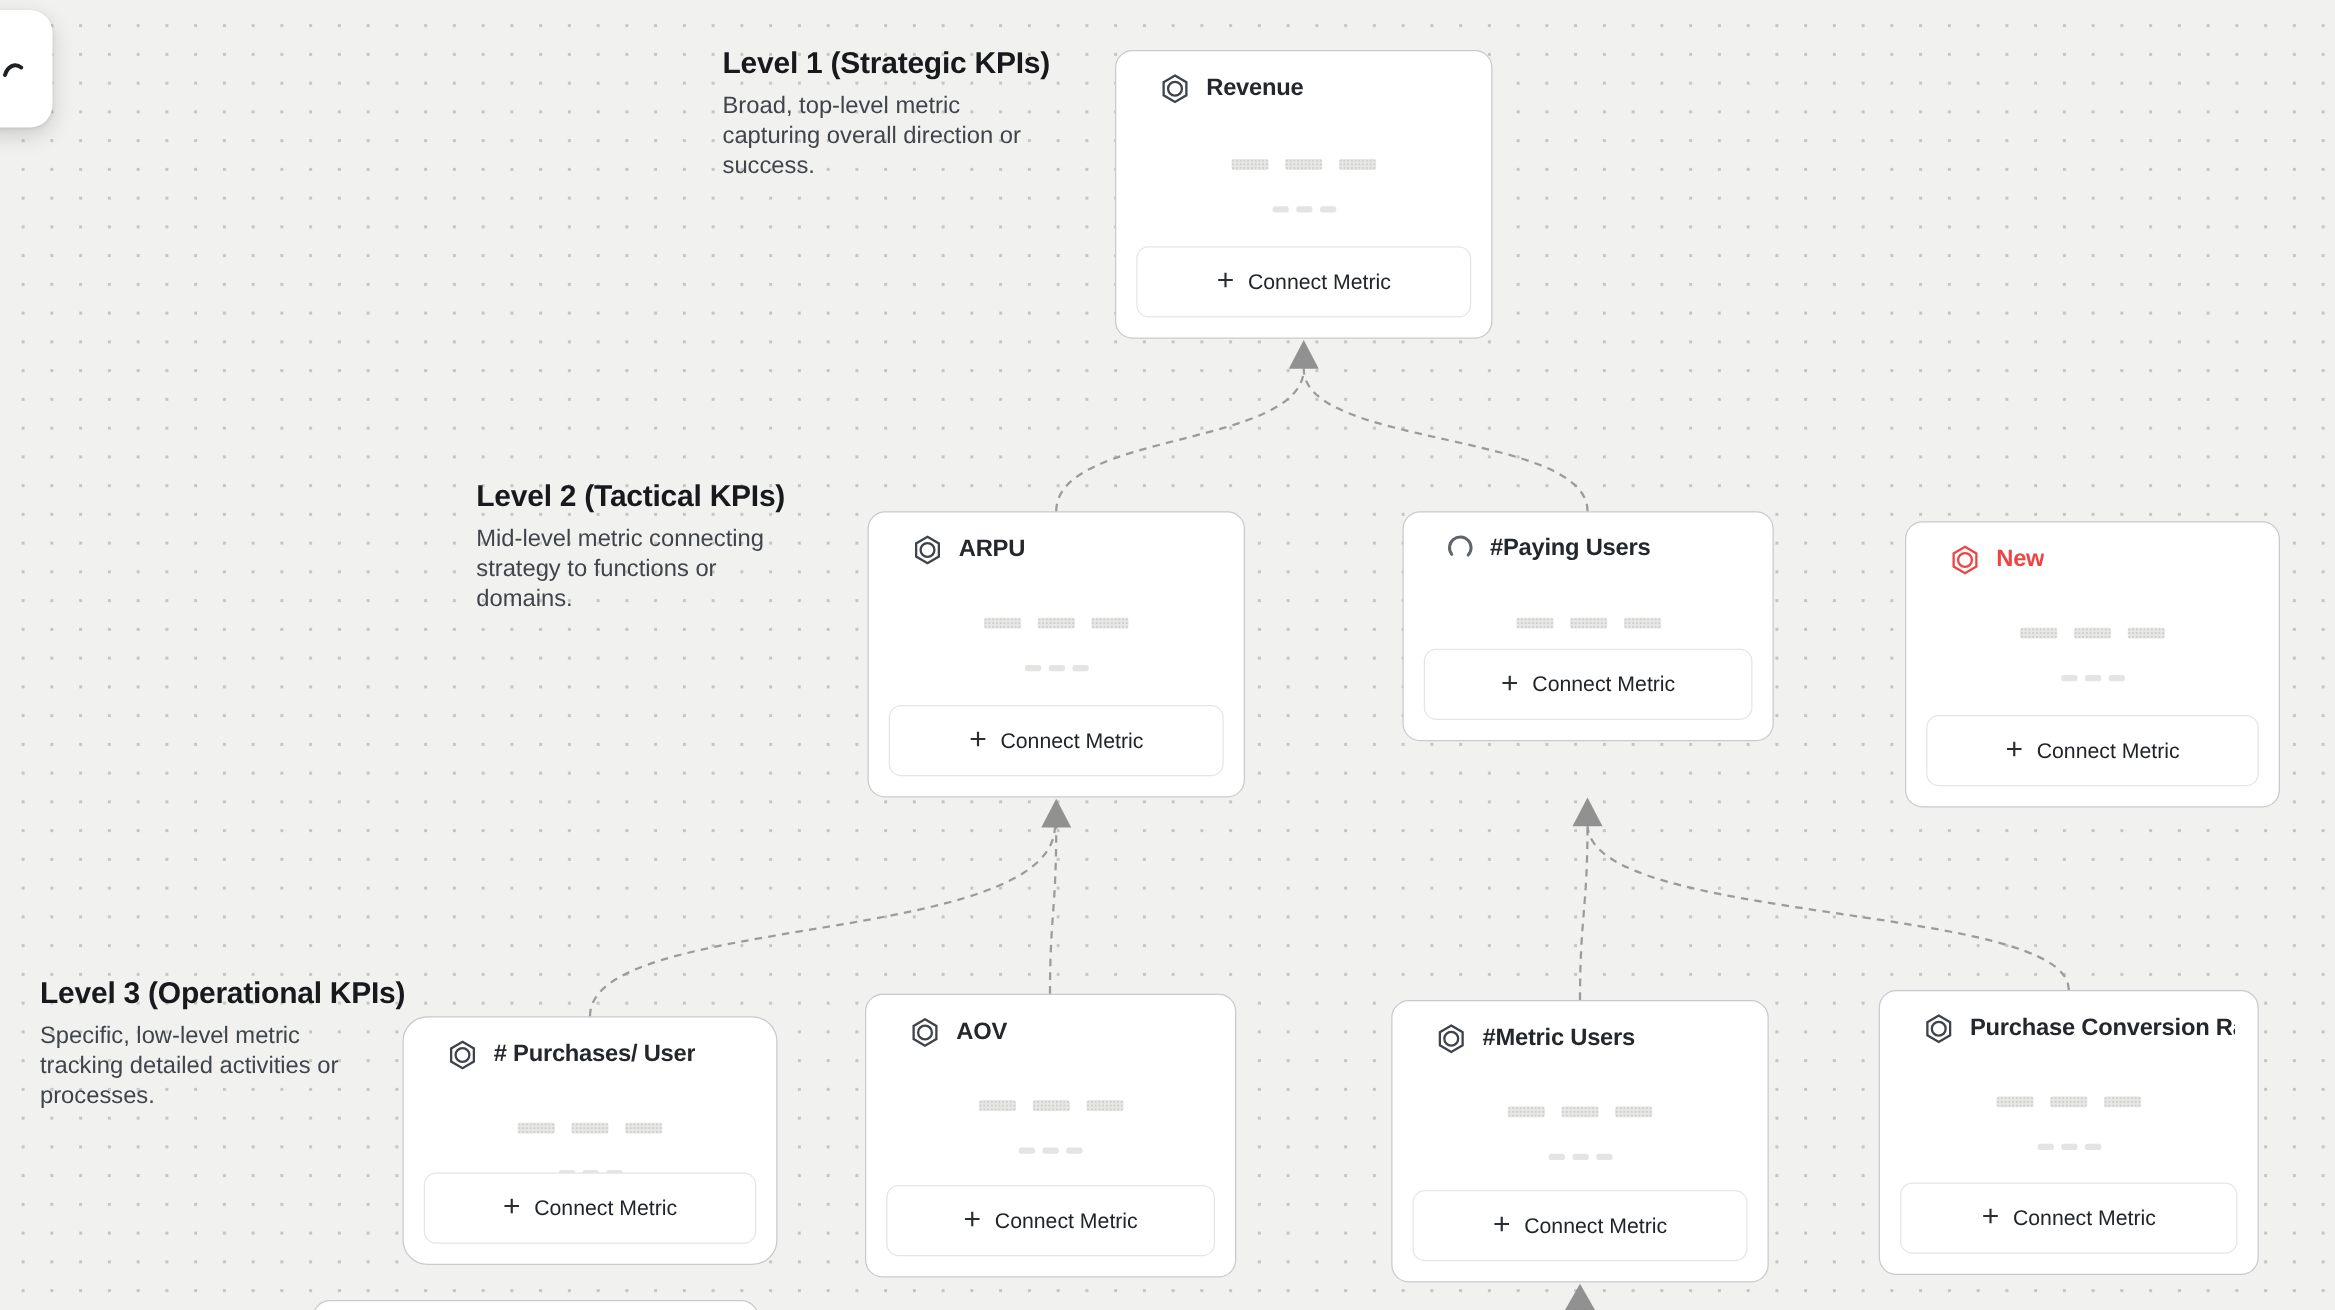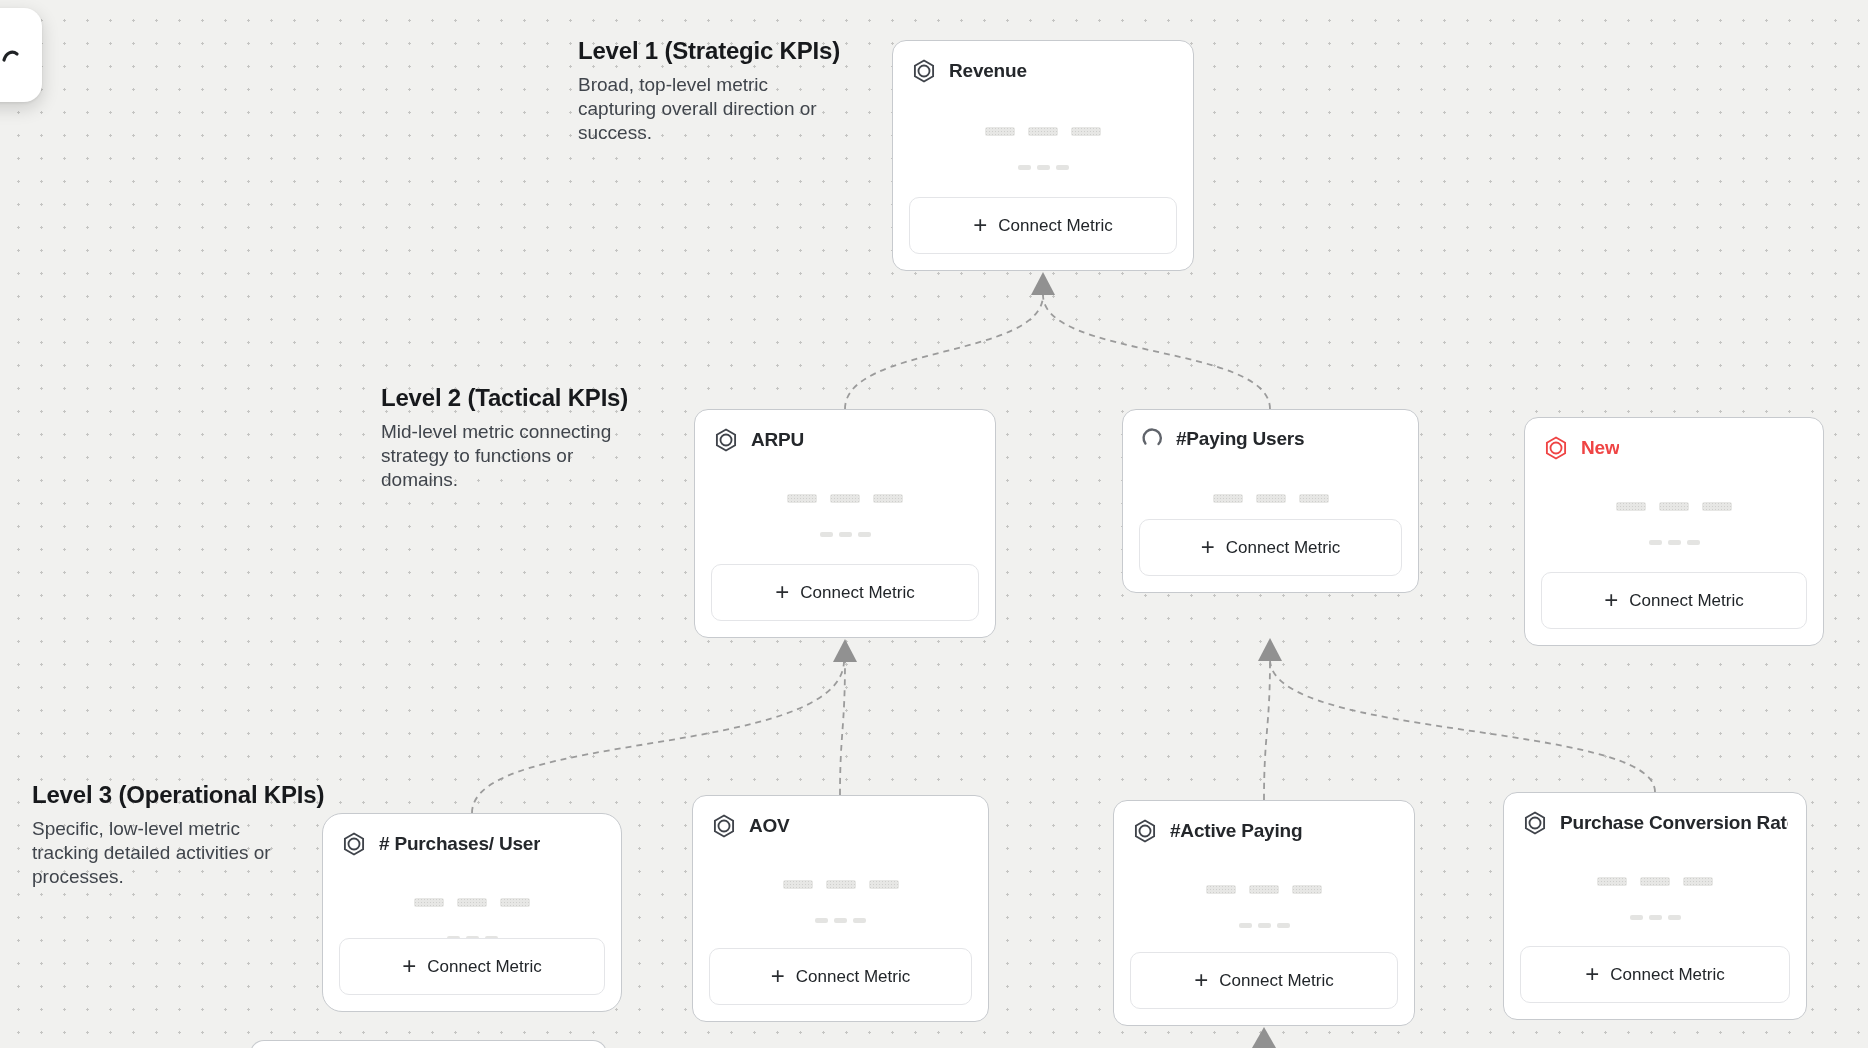--- a/index.html
+++ b/index.html
@@ -33,20 +33,21 @@
   .heading-l2{left:381px;top:375px;}
   .heading-l2 p{width:236px;}
   .heading-l3{left:32px;top:772px;}
   .heading-l3 p{width:250px;}
 
   
   .metric-card{
     position:absolute;background:#ffffff;
     border:1.4px solid #c7cace;border-radius:14px;
     box-sizing:border-box;
+    padding-left:16px;
   }
   .card-header{
     display:flex;align-items:center;gap:12px;padding:17px 18px 0 18px;
   }
   .card-icon{display:flex;color:#3f434a;flex:0 0 auto;}
   .card-title{
     font-size:19px;font-weight:600;color:#24272b;letter-spacing:-.2px;
     white-space:nowrap;overflow:hidden;
   }
   .state-draft .card-title,.state-draft .card-icon{color:#ef4444;}
@@ -293,21 +294,21 @@
   </div>
 
   <div class="metric-card card-active">
     <div class="card-header">
       <span class="card-icon">
         <svg width="26" height="26" viewBox="0 0 24 24" fill="none" stroke="currentColor" stroke-width="1.7">
           <path d="M12 2.3 L20.4 7.15 V16.85 L12 21.7 L3.6 16.85 V7.15 Z"></path>
             <circle cx="12" cy="12" r="5.1"></circle>
         </svg>
       </span>
-      <span class="card-title">#Active Paying</span>
+      <span class="card-title">#Metric Users</span>
     </div>
     <div class="skeleton">
       <div class="sk-row1">
           <i></i>
           <i></i>
           <i></i>
         </div>
       <div class="sk-row2">
           <i></i>
           <i></i>

